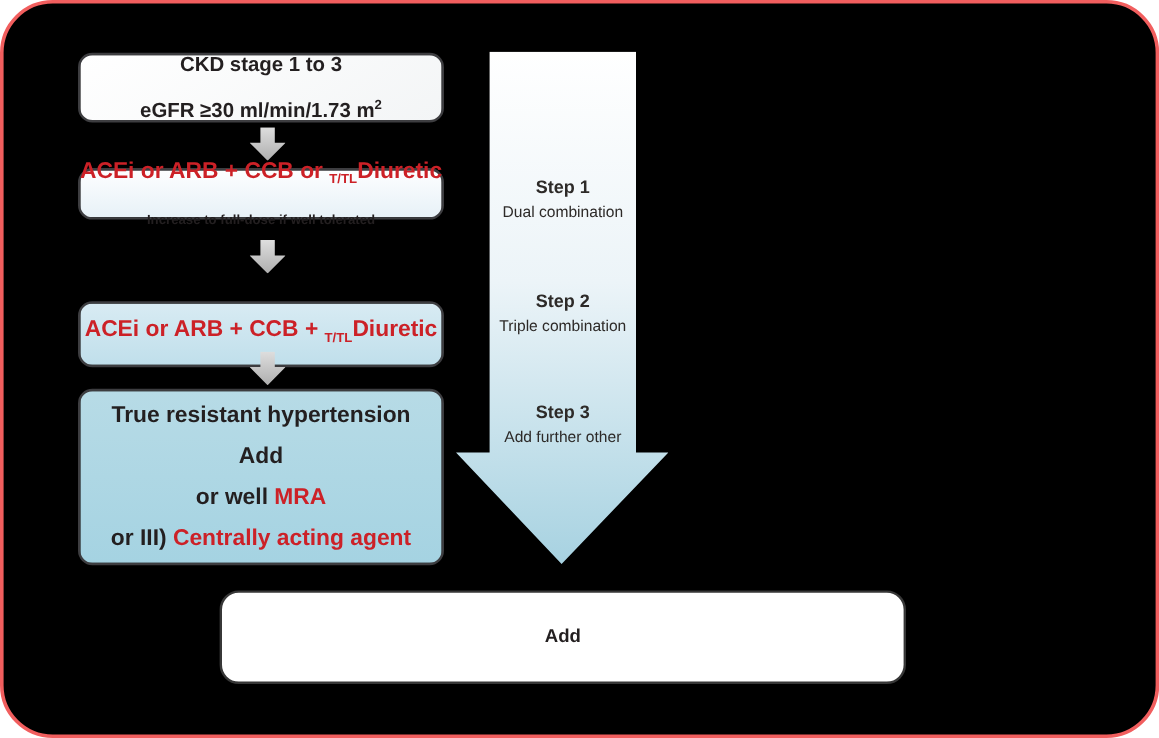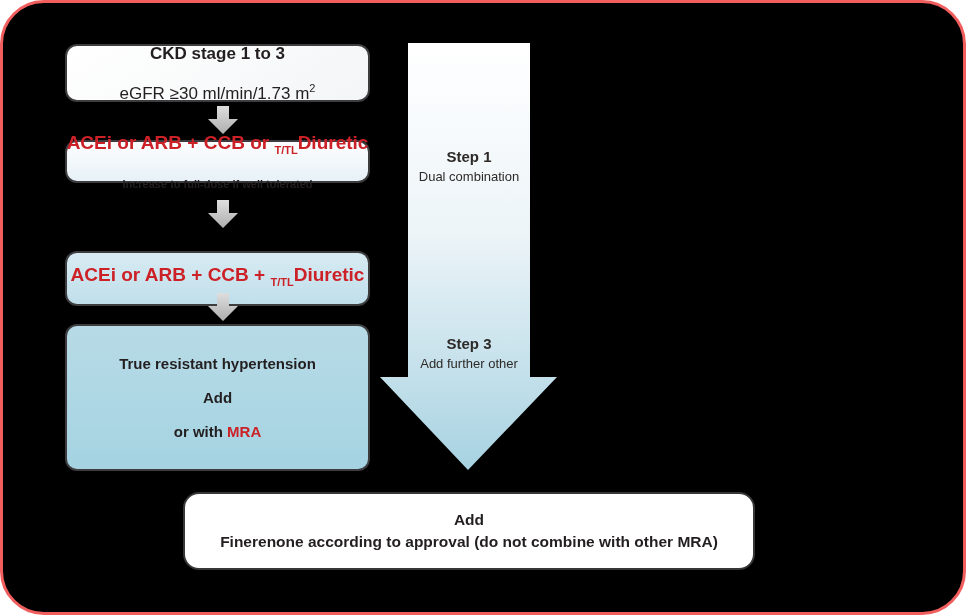--- a/index.html
+++ b/index.html
@@ -35,28 +35,28 @@
   }
   .box-ckd      { top: 44px;  height: 58px;  background: linear-gradient(150deg, #ffffff 0%, #f3f5f6 100%); }
   .box-dual     { top: 140px; height: 43px;  background: linear-gradient(180deg, #fdfeff 0%, #e7f1f7 100%); }
   .box-triple   { top: 251px; height: 55px;  background: linear-gradient(180deg, #d8ebf3 0%, #c0dfeb 100%); }
   .box-resist   { top: 324px; height: 147px; background: linear-gradient(180deg, #b7dbe6 0%, #a5d3e2 100%); }
 
   .dark  { color: #231f20; }
   .red   { color: #cc2127; }
 
   .ckd-title { font-size: 17px; font-weight: 700; color: #231f20; line-height: 22px; }
-  .ckd-egfr  { font-size: 17px; font-weight: 400; color: #231f20; line-height: 21px; }
+  .ckd-egfr  { font-size: 17px; font-weight: 700; color: #231f20; line-height: 21px; }
   .ckd-egfr sup { font-size: 11px; }
 
   .combo-main { font-size: 19px; font-weight: 700; color: #cc2127; line-height: 23px; white-space: nowrap; }
   .combo-main sub { font-size: 11px; font-weight: 700; }
   .combo-note { font-size: 11px; font-weight: 700; color: #231f20; line-height: 16px; margin-top: 2px; }
 
-  .resist-line { font-size: 15px; font-weight: 700; line-height: 21px; white-space: nowrap; }
+  .resist-line { font-size: 19px; font-weight: 700; line-height: 21px; white-space: nowrap; }
 
   .bottom-box {
     position: absolute;
     left: 183px; top: 492px;
     width: 572px; height: 78px;
     box-sizing: border-box;
     background: #ffffff;
     border: 2px solid #373737;
     border-radius: 16px;
     display: flex;
@@ -127,31 +127,35 @@
 
   <div class="fbox box-triple">
     <div class="combo-main"><span>ACEi or ARB + CCB + </span><sub>T/TL</sub><span>Diuretic</span></div>
   </div>
 
   <div class="sarrow sarrow-3"></div>
 
   <div class="fbox box-resist">
     <div class="resist-line dark">True resistant hypertension</div>
     <div class="resist-line dark">Add</div>
-    <div class="resist-line"><span class="dark">or with </span><span class="red">MRA</span></div>
+    <div class="resist-line"><span class="dark">or well </span><span class="red">MRA</span></div>
+    <div class="resist-line"><span class="dark">or III) </span><span class="red">Centrally acting agent</span></div>
   </div>
 
   <div class="bigarrow"></div>
 
   <div class="step step-1">
     <div class="step-label">Step 1</div>
     <div class="step-desc">Dual combination</div>
   </div>
+  <div class="step step-2">
+    <div class="step-label">Step 2</div>
+    <div class="step-desc">Triple combination</div>
+  </div>
   <div class="step step-3">
     <div class="step-label">Step 3</div>
     <div class="step-desc">Add further other</div>
   </div>
 
   <div class="bottom-box">
     <div>Add</div>
-    <div>Finerenone according to approval (do not combine with other MRA)</div>
   </div>
 </div>
 
 </body></html>

